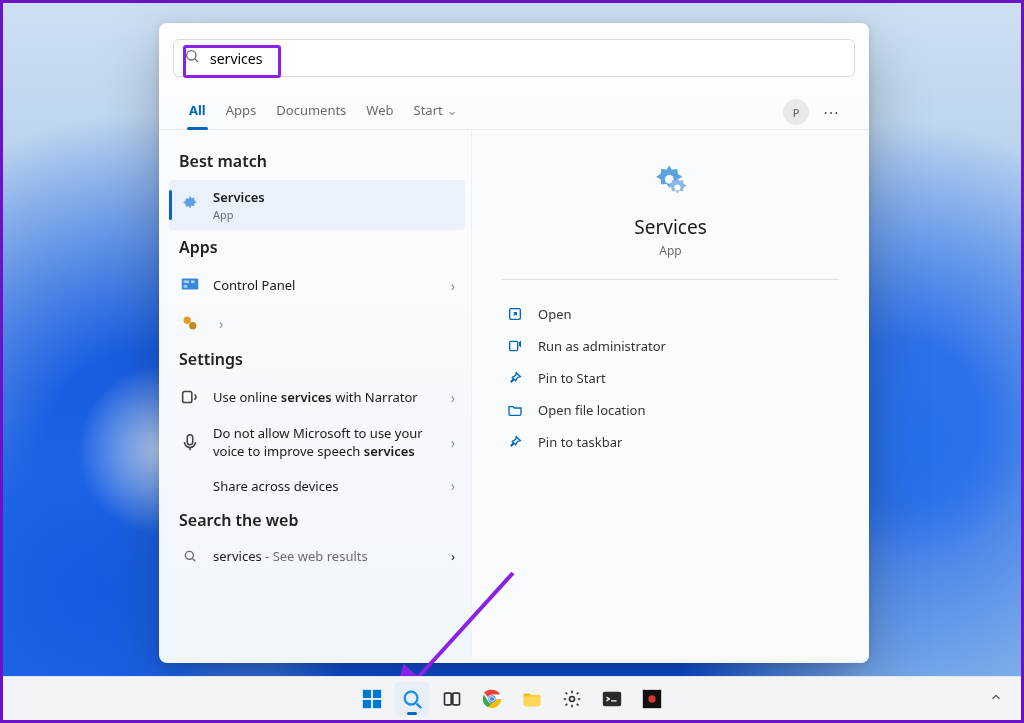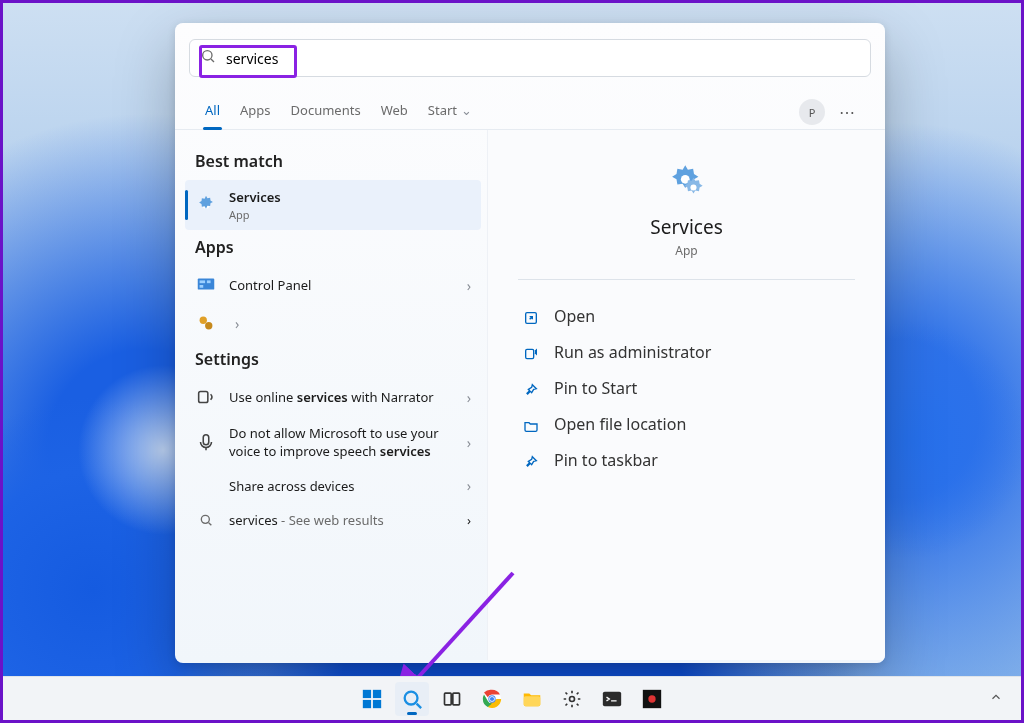--- a/index.html
+++ b/index.html
@@ -29,41 +29,41 @@
       linear-gradient(180deg,#cddff2 0%, #aac9eb 40%, #7dade9 100%);
     position:relative;overflow:hidden;
     border:3px solid var(--border-img);
   }
   .bloom{position:absolute;border-radius:50%}
   .b1{width:420px;height:420px;left:-120px;bottom:-80px;background:radial-gradient(circle,#155be0 0%,#1d63e5 40%,transparent 65%)}
   .b2{width:280px;height:280px;right:-30px;bottom:140px;background:radial-gradient(circle,#2670ec 0%,transparent 60%)}
   .b3{width:200px;height:200px;left:60px;bottom:170px;background:radial-gradient(circle,#bcd2f3 0%,transparent 60%)}
 
   .panel{
-    position:absolute;left:172px;top:20px;width:710px;height:640px;
+    position:absolute;left:156px;top:20px;width:710px;height:640px;
     background:linear-gradient(180deg,#fdfdfe 0%,#f1f6fb 100%);
     border-radius:8px;box-shadow:0 24px 60px rgba(0,0,0,.25),0 2px 8px rgba(0,0,0,.12);
     overflow:hidden;
   }
   .search-wrap{padding:16px 14px 6px}
   .search-box{
     display:flex;align-items:center;height:38px;border:1px solid var(--search-border);
     border-radius:6px;background:#fff;padding:0 10px;
   }
   .search-box svg{width:16px;height:16px;margin-right:8px;flex:none}
   .search-box input{
     flex:1;border:none;outline:none;font:inherit;font-size:14px;background:transparent;
   }
   .search-highlight{
     position:absolute;left:24px;top:22px;width:98px;height:33px;border:3px solid var(--highlight);border-radius:3px;
     pointer-events:none;
   }
   .tabs{display:flex;align-items:center;padding:12px 20px 0;border-bottom:1px solid #e6ebf1}
   .tab{padding:6px 10px 10px;color:var(--muted);cursor:pointer;position:relative;font-size:13px}
-  .tab.active{color:var(--blue);font-weight:400}
+  .tab.active{color:var(--blue);font-weight:700}
   .tab.active::after{content:"";position:absolute;left:8px;right:8px;bottom:-1px;height:3px;background:var(--blue);border-radius:2px}
   .tab .chev{margin-left:4px;color:var(--chev)}
   .tabs-spacer{flex:1}
   .avatar{width:26px;height:26px;border-radius:50%;background:#e7e9ed;display:flex;align-items:center;justify-content:center;font-size:11px;color:#555;margin-right:6px}
   .menu-dots{padding:4px 8px;color:#5b5b5b;cursor:pointer;font-size:16px;letter-spacing:2px}
 
   .content{display:flex;height:calc(100% - 110px)}
   .left{width:312px;padding:14px 6px 10px 10px;overflow:auto}
   .right{flex:1;background:var(--panel-right);padding:30px 30px 10px;border-left:1px solid #eef1f6}
 
@@ -82,21 +82,21 @@
   .indent{padding-left:44px}
   .web-row{display:flex;align-items:center;padding:8px 10px;cursor:pointer}
   .web-row .ricon{width:22px;display:flex;justify-content:center;margin-right:12px}
   .web-row .q{font-size:13px}
   .web-row .hint{color:var(--muted);font-size:13px}
 
   .right-head{display:flex;flex-direction:column;align-items:center;padding-bottom:20px;border-bottom:1px solid var(--divider);margin-bottom:18px}
   .right-head .bigicon{width:42px;height:42px;margin-bottom:12px}
   .right-head .title{font-size:19px}
   .right-head .sub{font-size:12px;color:var(--muted);margin-top:2px}
-  .action{display:flex;align-items:flex-end;padding:7px 4px;cursor:pointer;border-radius:4px;color:#333;font-size:16px}
+  .action{display:flex;align-items:flex-end;padding:7px 4px;cursor:pointer;border-radius:4px;color:#333;font-size:13px}
   .action .aicon{width:18px;height:18px;margin-right:14px;display:flex;align-items:center;justify-content:center;color:var(--blue)}
 
   
   .taskbar{
     position:absolute;left:0;right:0;bottom:0;height:44px;background:var(--taskbar);
     border-top:1px solid #dfe4ea;display:flex;align-items:center;justify-content:center;
   }
   .tb-icons{display:flex;gap:6px}
   .tb-btn{width:34px;height:34px;display:flex;align-items:center;justify-content:center;border-radius:4px;cursor:pointer;position:relative}
   .tb-btn.active{background:#e8eef6}
@@ -215,20 +215,21 @@
             </div>
           <span class="chev">›</span>
         </div>
         <div class="result indent">
           <div class="labels">
               <div class="title">Share across devices</div>
             </div>
           <span class="chev">›</span>
         </div>
 
+        <div class="section-title">Search the web</div>
         <div class="web-row">
           <span class="ricon">
             <svg viewBox="0 0 24 24" width="16" height="16" fill="none" stroke="#6b6b6b" stroke-width="2">
                 <circle cx="11" cy="11" r="6"></circle>
                 <line x1="16" y1="16" x2="20" y2="20"></line>
               </svg>
           </span>
           <span class="q">services</span>
           <span class="hint">&nbsp;- <span>See web results</span></span>
           <span style="flex:1"></span>

